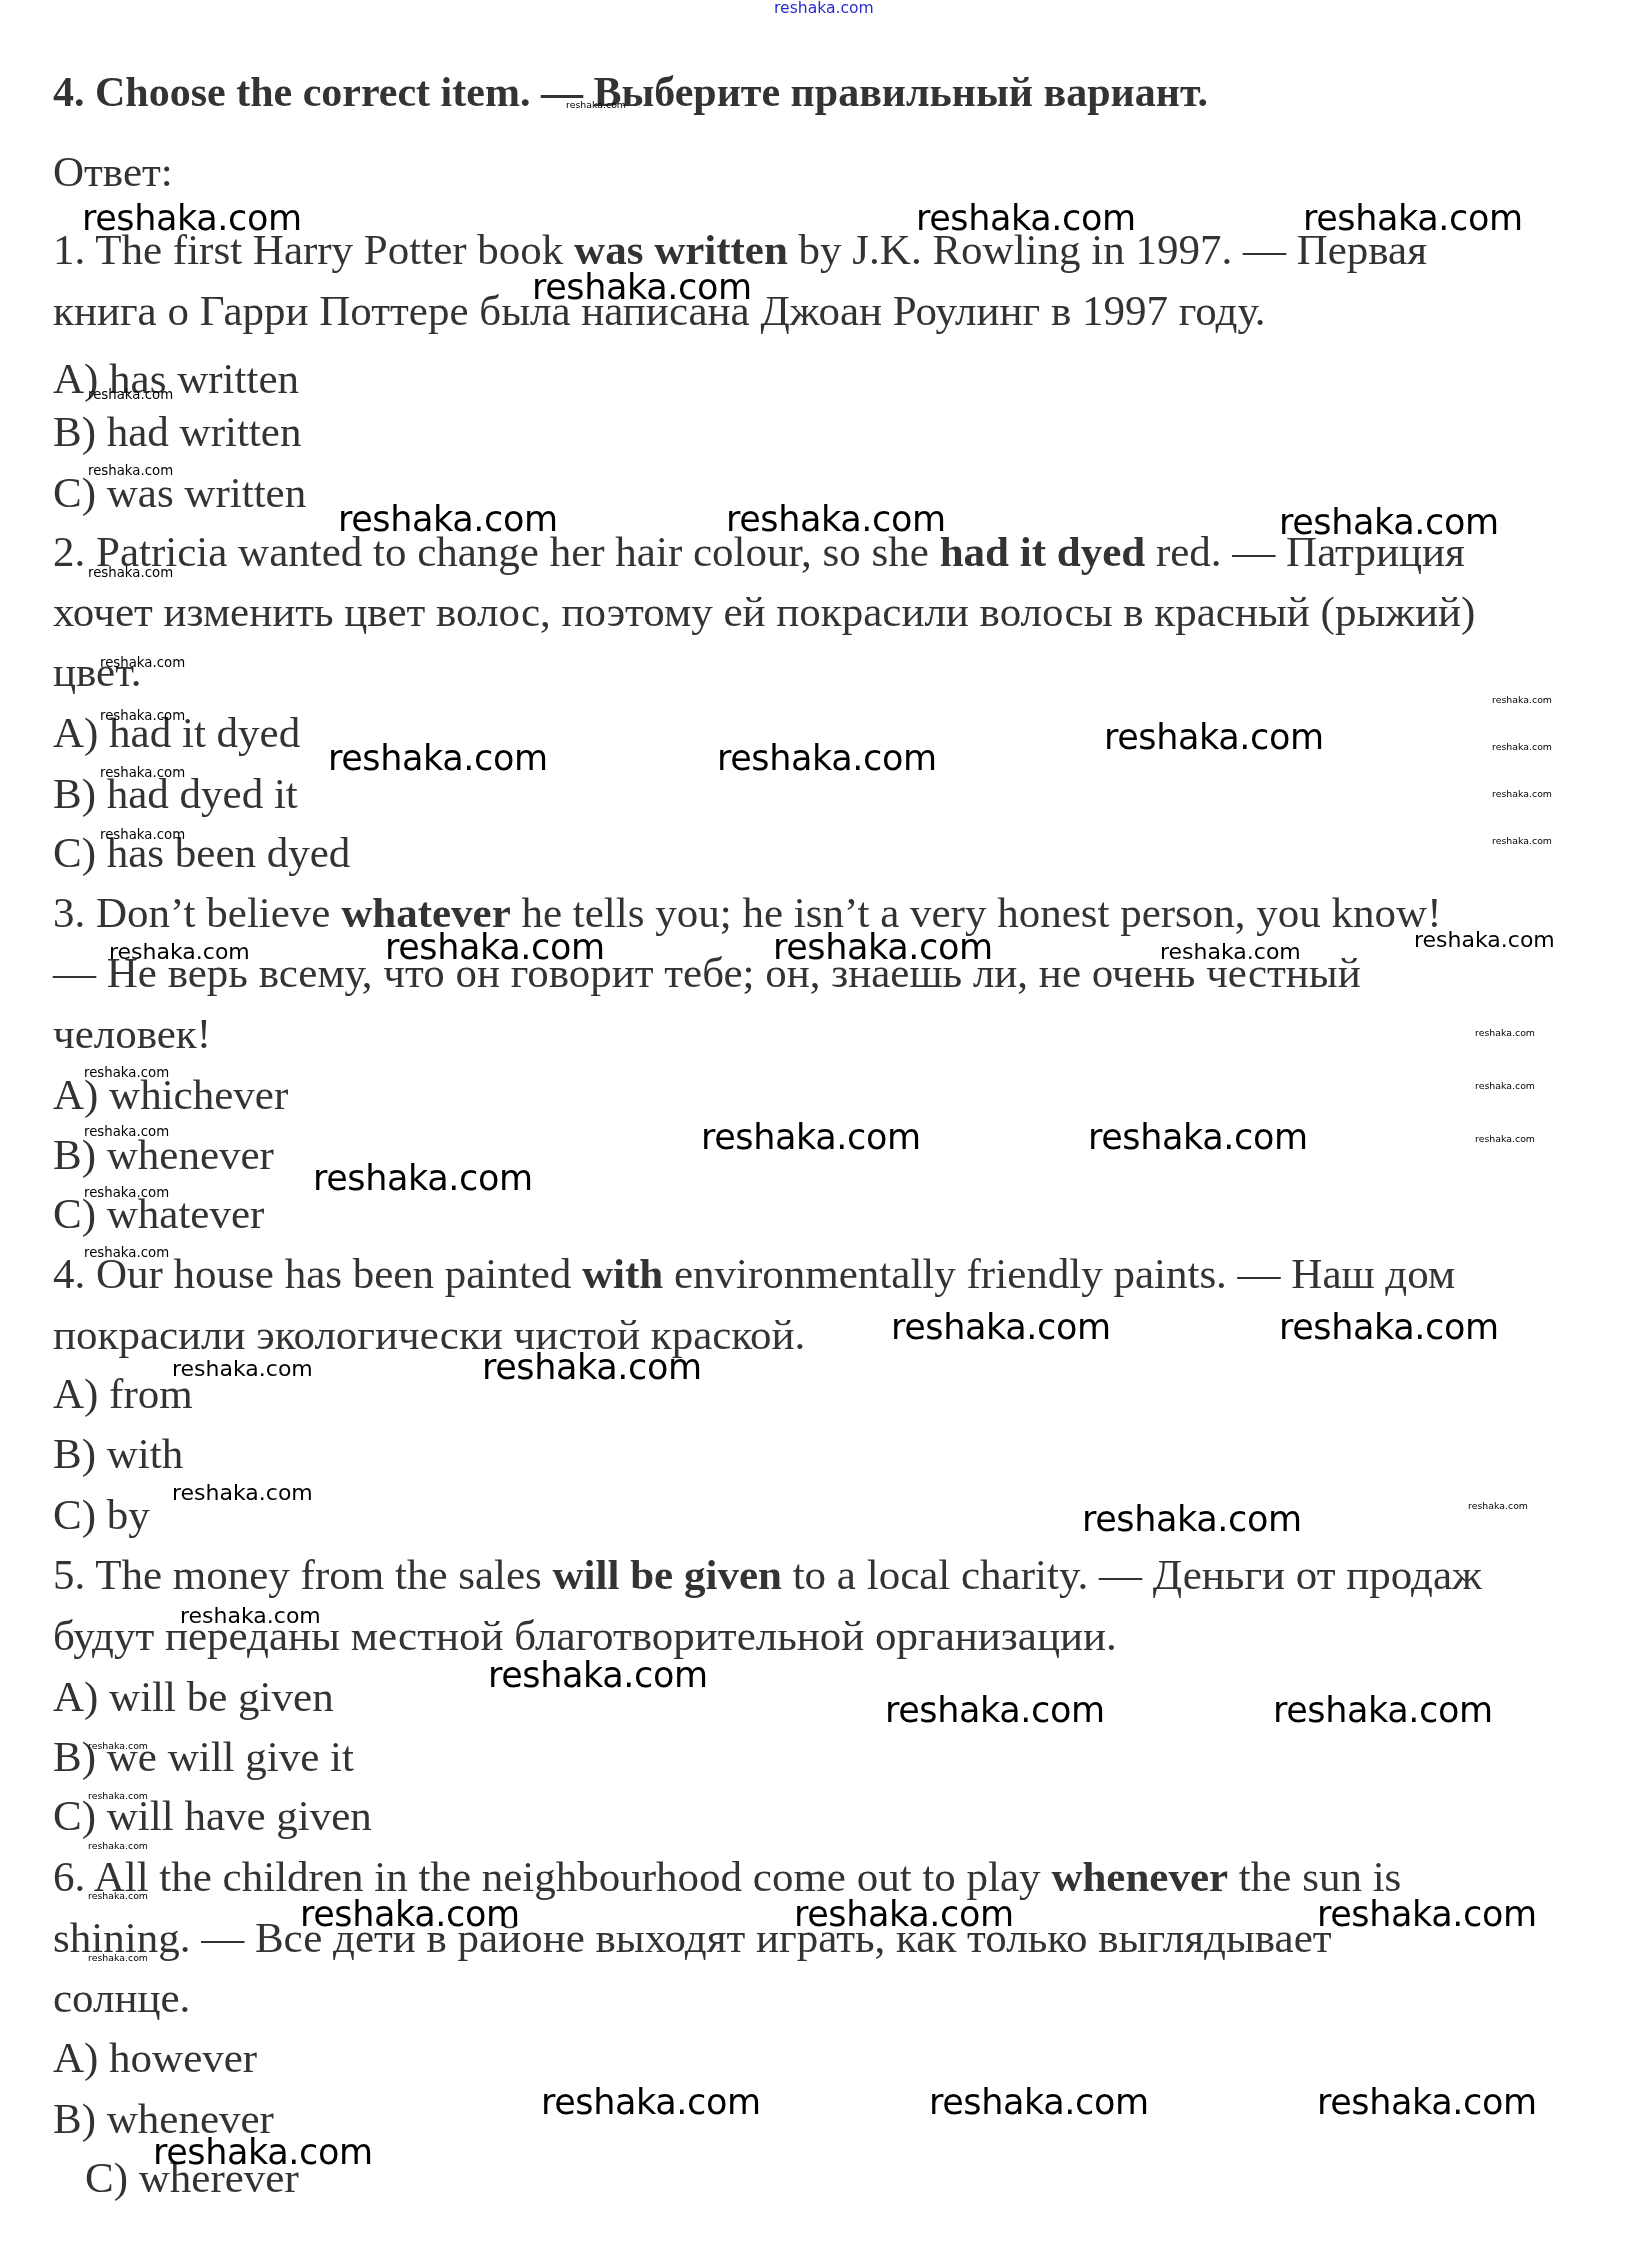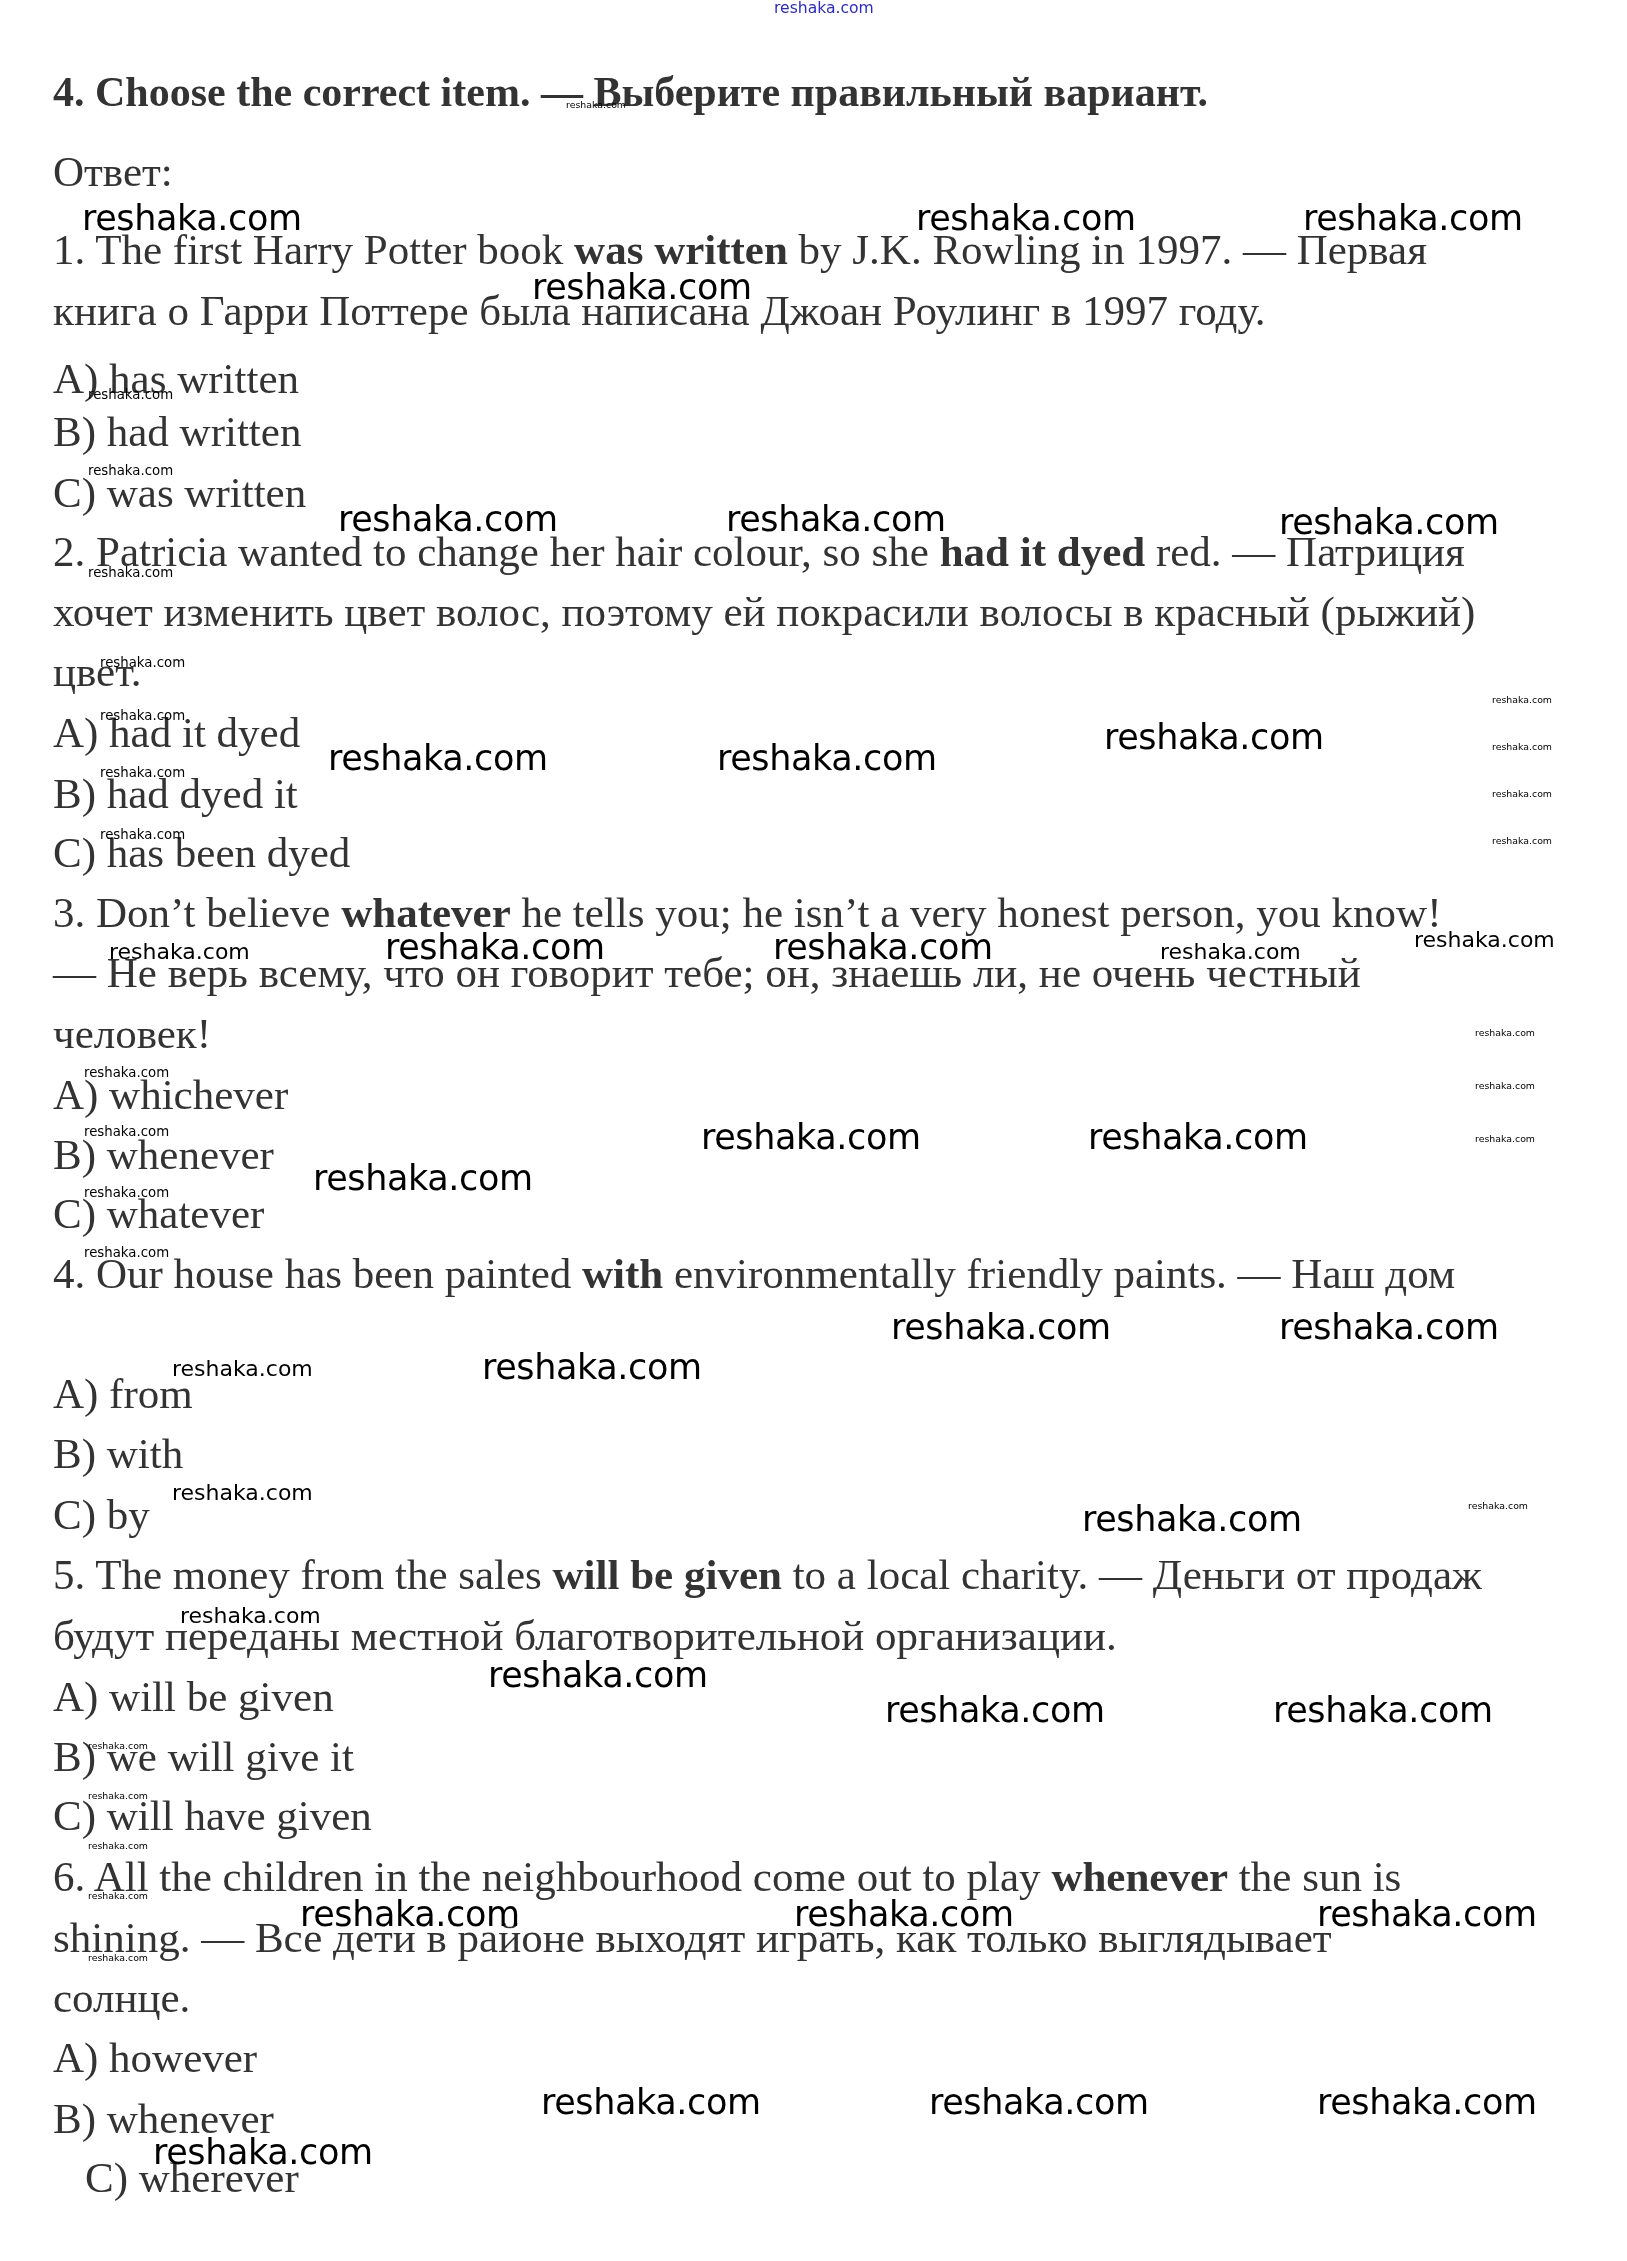--- a/index.html
+++ b/index.html
@@ -50,20 +50,21 @@
   <div class="line" style="top:828px;">C) has been dyed</div>
 
   <div class="line" style="top:888px;"><span>3. Don’t believe </span><b>whatever</b><span> he tells you; he isn’t a very honest person, you know!</span></div>
   <div class="line" style="top:948px;">— Не верь всему, что он говорит тебе; он, знаешь ли, не очень честный</div>
   <div class="line" style="top:1009px;">человек!</div>
   <div class="line" style="top:1070px;">A) whichever</div>
   <div class="line" style="top:1130px;">B) whenever</div>
   <div class="line" style="top:1189px;">C) whatever</div>
 
   <div class="line" style="top:1249px;text-align:center;"><span>4. Our house has been painted </span><b>with</b><span> environmentally friendly paints. — Наш дом</span></div>
+  <div class="line" style="top:1310px;">покрасили экологически чистой краской.</div>
   <div class="line" style="top:1369px;">A) from</div>
   <div class="line bold" style="top:1429px;">B) with</div>
   <div class="line" style="top:1490px;">C) by</div>
 
   <div class="line" style="top:1550px;"><span>5. The money from the sales </span><b>will be given</b><span> to a local charity. — Деньги от продаж</span></div>
   <div class="line" style="top:1611px;">будут переданы местной благотворительной организации.</div>
   <div class="line bold" style="top:1672px;">A) will be given</div>
   <div class="line" style="top:1732px;">B) we will give it</div>
   <div class="line" style="top:1791px;">C) will have given</div>
 

